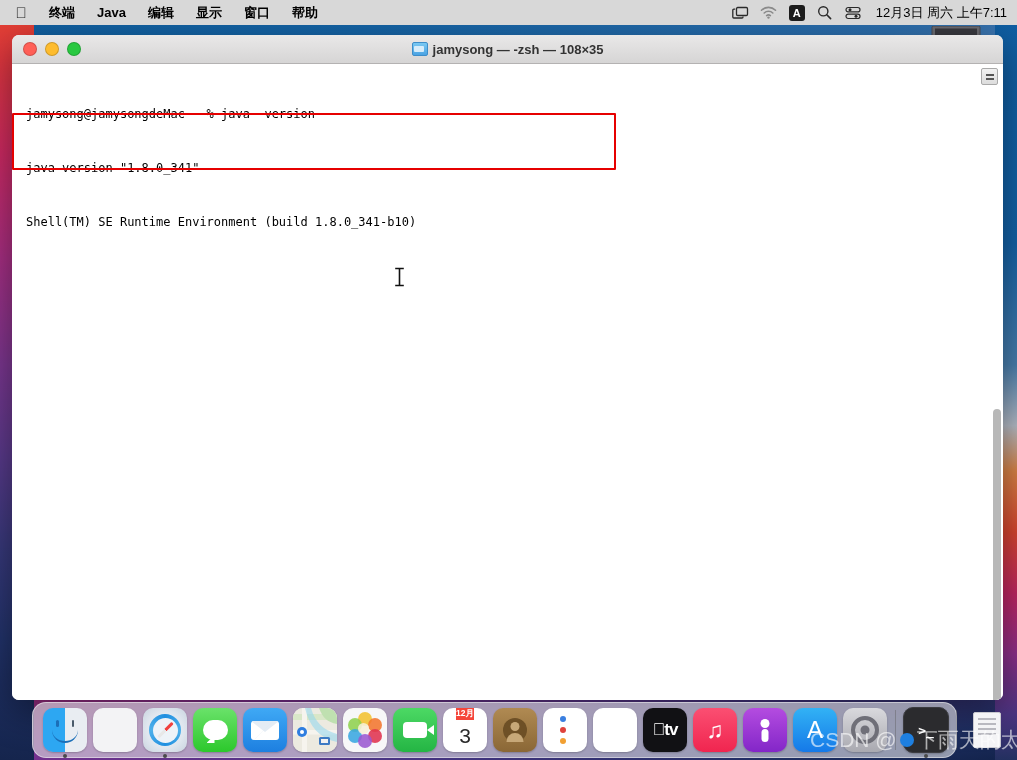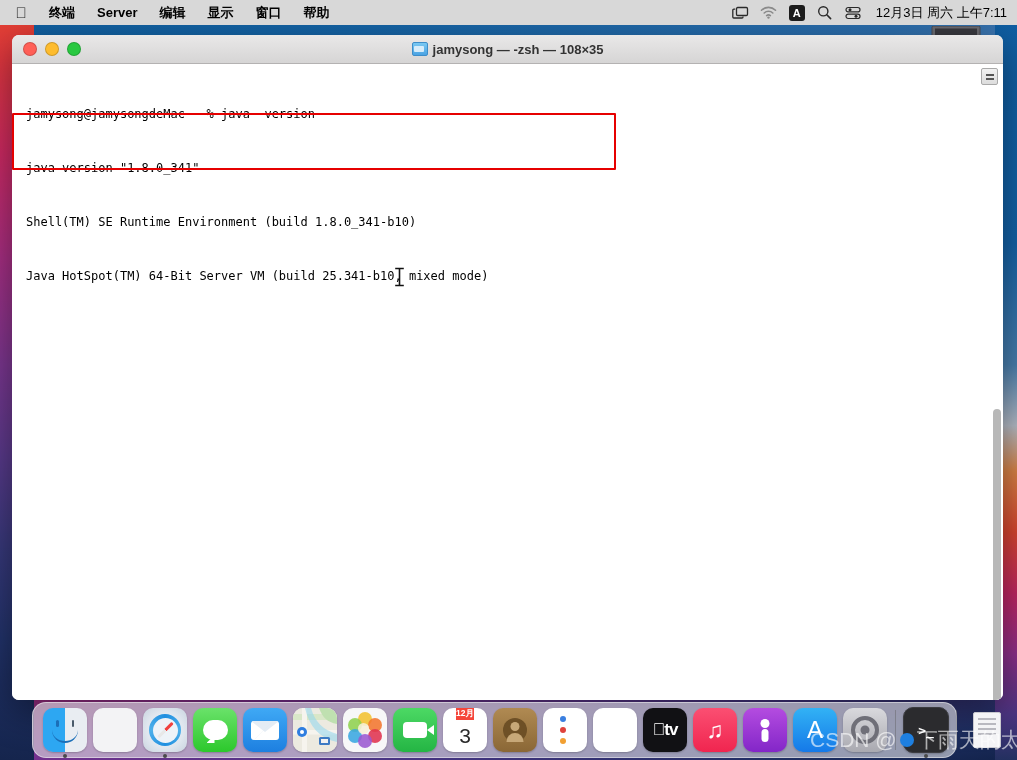--- a/index.html
+++ b/index.html
@@ -417,21 +417,21 @@
 
 <div id="screen">
 
   <div id="wallpaper-left"></div>
   <div id="wallpaper-right"></div>
 
   <div id="menubar">
     <div class="menu-left">
       <div class="apple-logo"></div>
       <div class="menu-item app-name">终端</div>
-      <div class="menu-item">Server</div>
+      <div class="menu-item">Java</div>
       <div class="menu-item">编辑</div>
       <div class="menu-item">显示</div>
       <div class="menu-item">窗口</div>
       <div class="menu-item">帮助</div>
     </div>
     <div class="menu-right">
       <div class="status-icon">
         <svg width="17" height="14" viewBox="0 0 17 14">
           <rect x="4.5" y="1.5" width="11" height="8" rx="1.2" fill="none" stroke="#2a2a2a" stroke-width="1.3"></rect>
           <path d="M3.2 3.2 H1.8 a1 1 0 0 0 -1 1 V11 a1 1 0 0 0 1 1 H10 a1 1 0 0 0 1 -1 v-0.6" fill="none" stroke="#2a2a2a" stroke-width="1.3"></path>
@@ -487,21 +487,20 @@
         <span>jamysong — -zsh — 108×35</span>
       </div>
     </div>
 
     <div id="term-body">
 
       <div id="term-content">
         <div class="term-line">jamysong@jamysongdeMac ~ % java -version</div>
         <div class="term-line">java version "1.8.0_341"</div>
         <div class="term-line">Shell(TM) SE Runtime Environment (build 1.8.0_341-b10)</div>
-        <div class="term-line">Java HotSpot(TM) 64-Bit Server VM (build 25.341-b10, mixed mode)</div>
       </div>
 
       <div id="highlight-box"></div>
 
       <div id="scroll-widget">
         <span></span>
         <span></span>
       </div>
 
       <div id="vscrollbar"></div>

